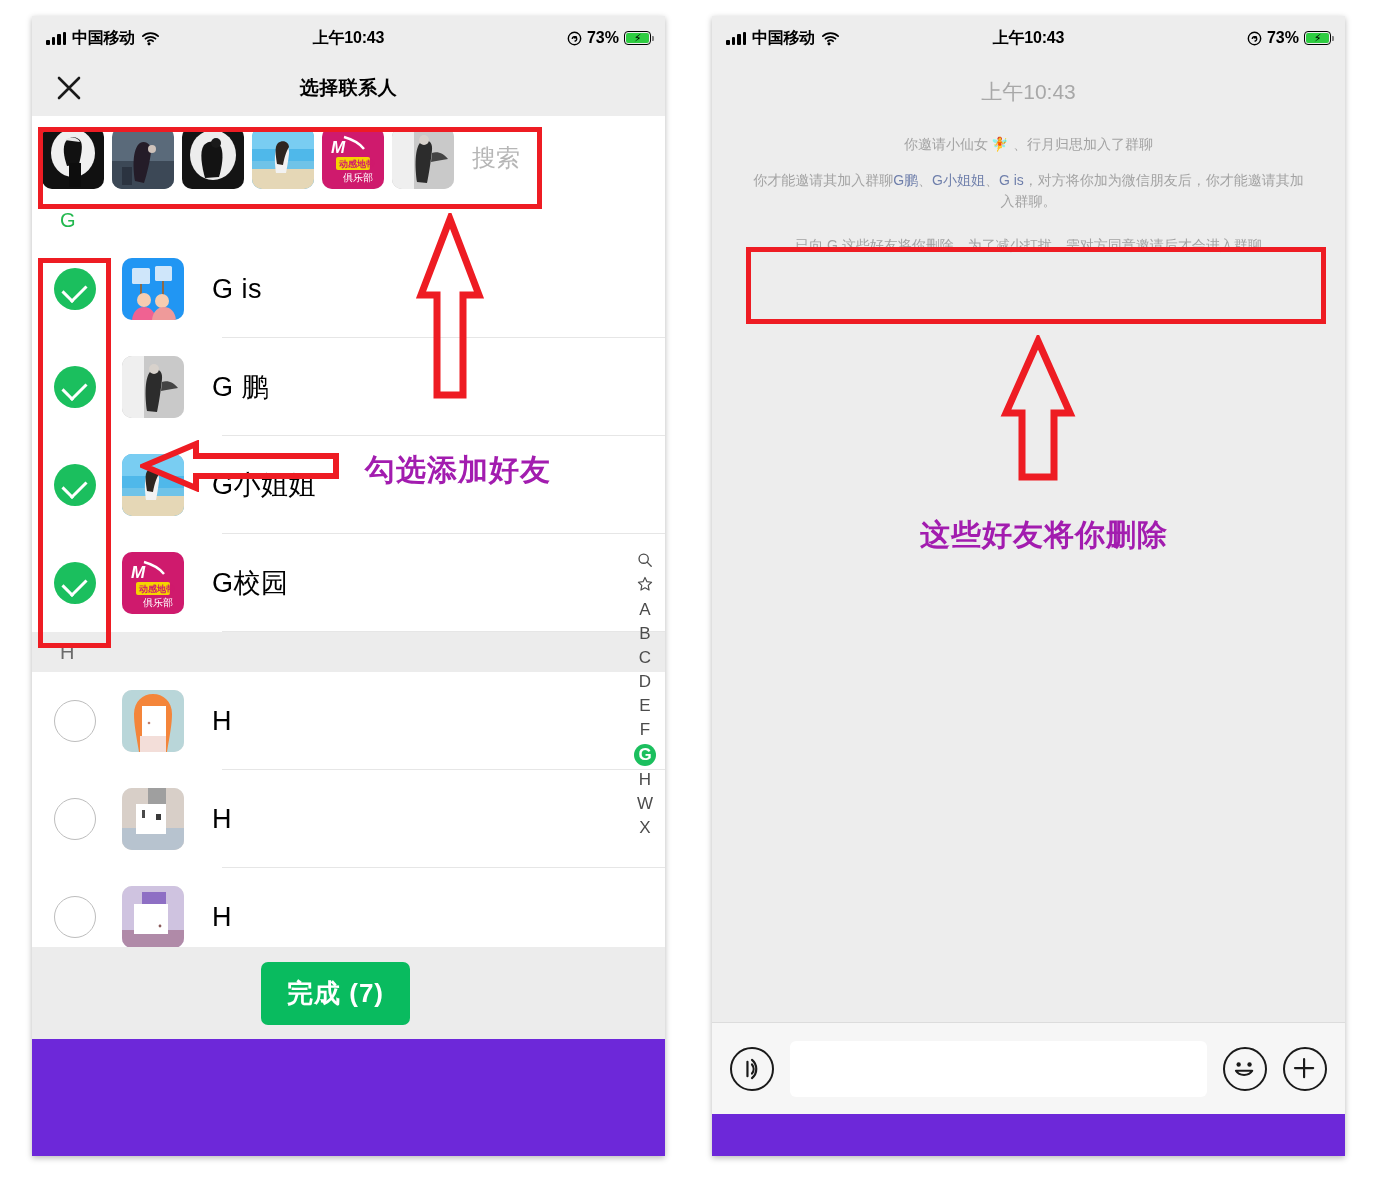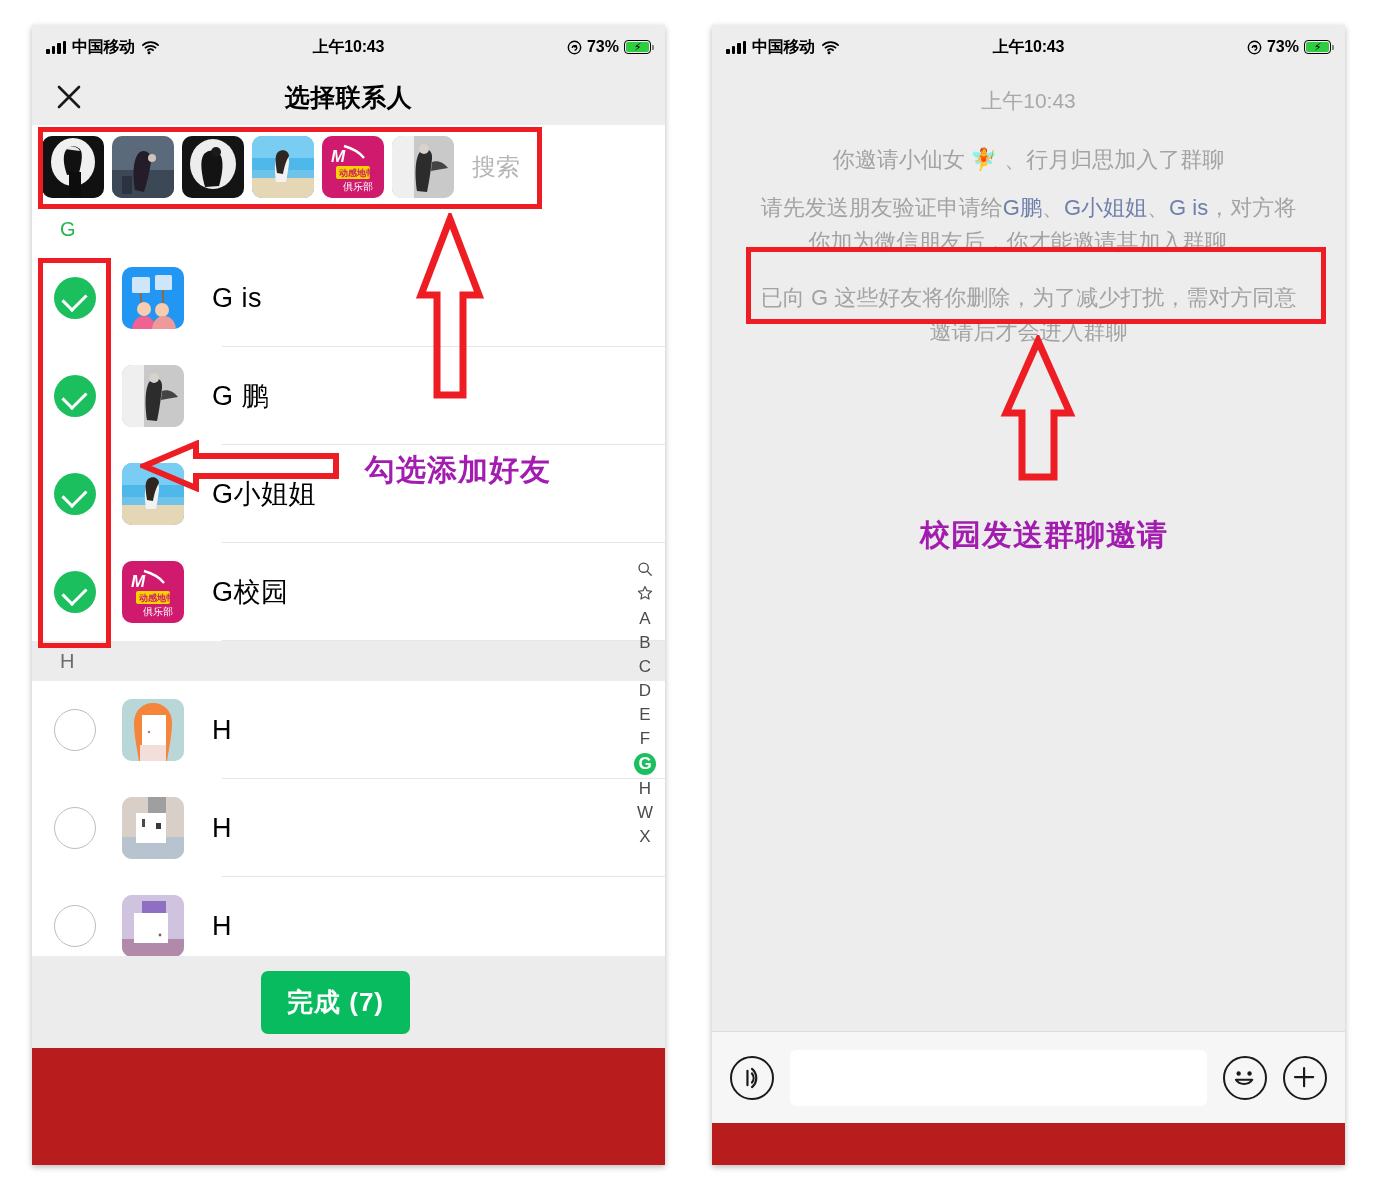--- a/index.html
+++ b/index.html
@@ -8,24 +8,24 @@
     background: #ffffff;
     font-family: "Liberation Sans", "DejaVu Sans", sans-serif;
     overflow: hidden;
     position: relative;
   }
   .stage { position: relative; width: 1380px; height: 1189px; }
 
   
   .phone {
     position: absolute;
-    top: 25px;
+    top: 16px;
     width: 633px;
     height: 1140px;
-    background: #b91c1c;
+    background: #6d28d9;
     overflow: hidden;
     box-shadow: 0 2px 6px rgba(0,0,0,.28);
   }
   .phone-left  { left: 32px; }
   .phone-right { left: 712px; }
 
   
   .statusbar {
     height: 44px;
     background: #ededed;
@@ -65,21 +65,21 @@
                display:flex; align-items:center; justify-content:center; }
   .bolt { font-size: 11px; color: #000; line-height: 1; }
 
   
   .navbar {
     height: 56px; background: #ededed; position: relative;
     display: flex; align-items: center; padding: 0 22px;
   }
   .nav-title {
     position: absolute; left: 0; right: 0; text-align: center;
-    font-size: 25px; font-weight: bold; color: #000; letter-spacing: 0.5px;
+    font-size: 19px; font-weight: bold; color: #000; letter-spacing: 0.5px;
   }
   .nav-close { width: 30px; height: 30px; position: relative; z-index: 2; cursor: pointer; }
   .nav-back  { width: 30px; height: 34px; position: relative; z-index: 2; cursor: pointer; }
   .nav-more  { margin-left: auto; z-index: 2; display: flex; gap: 6px; align-items:center; cursor:pointer; }
   .nav-more i { width: 7px; height: 7px; border-radius: 50%; background: #1a1a1a; display:block; }
 
   
   .sel-strip {
     height: 84px; background: #fff; display: flex; align-items: center;
     padding: 0 10px; gap: 8px; position: relative;
@@ -142,21 +142,21 @@
   }
   .done-btn {
     background: #09bb5f; color: #fff; font-size: 26px; font-weight: bold;
     border-radius: 7px; padding: 14px 26px; cursor: pointer; letter-spacing: 1px;
   }
 
   
   .chat-body { height: 962px; background: #ededed; padding-top: 18px; position: relative; }
   .chat-time { text-align: center; font-size: 21px; color: #a8a8a8; margin-bottom: 28px; }
   .sys-msg {
-    text-align: center; font-size: 22px; color: #a3a3a3; line-height: 1.55;
+    text-align: center; font-size: 14px; color: #a3a3a3; line-height: 1.55;
     padding: 0 40px; margin-bottom: 22px;
   }
   .sys-msg .lnk { color: #6f7fab; }
   .sys-msg.tight { margin-bottom: 14px; }
 
   .chat-input {
     height: 92px; background: #f6f6f6; display: flex; align-items: center;
     padding: 0 18px; gap: 16px; border-top: 1px solid #dcdcdc;
   }
   .ic-round {
@@ -467,21 +467,21 @@
       </div>
     </div>
 
 
     <div class="chat-body">
       <div class="chat-time">上午10:43</div>
 
       <div class="sys-msg tight">你邀请小仙女 🧚 、行月归思加入了群聊</div>
 
       <div class="sys-msg">
-        <span>请先发送朋友验证申请给</span><span class="lnk">G鹏</span><span>、</span><span class="lnk">G小姐姐</span><span>、</span><span class="lnk">G is</span><span>，对方将你加为微信朋友后，你才能邀请其加入群聊。</span>
+        <span>你才能邀请其加入群聊</span><span class="lnk">G鹏</span><span>、</span><span class="lnk">G小姐姐</span><span>、</span><span class="lnk">G is</span><span>，对方将你加为微信朋友后，你才能邀请其加入群聊。</span>
       </div>
 
       <div class="sys-msg">已向 G 这些好友将你删除，为了减少打扰，需对方同意邀请后才会进入群聊</div>
     </div>
 
     <div class="chat-input">
       <span class="ic-round">
         <svg viewBox="0 0 44 44" width="40" height="40" style="position:absolute;left:0;top:0;">
           <path d="M17 14 L17 30" stroke="#1a1a1a" stroke-width="2.4" stroke-linecap="round"></path>
           <path d="M22 12 a13 13 0 0 1 0 20" stroke="#1a1a1a" stroke-width="2.4" fill="none" stroke-linecap="round"></path>
@@ -515,15 +515,15 @@
   <svg class="anno" style="left:140px; top:440px;" width="200" height="52" viewBox="0 0 200 52">
     <path d="M4 26 L56 4 L56 16 L196 16 L196 36 L56 36 L56 48 Z" fill="#ffffff" fill-opacity="0" stroke="#ee1c23" stroke-width="6" stroke-linejoin="miter"></path>
   </svg>
 
   <div class="anno-text" style="left:365px; top:450px; font-size:30px;">勾选添加好友</div>
 
   <svg class="anno" style="left:1000px; top:335px;" width="76" height="148" viewBox="0 0 76 148">
     <path d="M38 6 L70 78 L54 78 L54 142 L22 142 L22 78 L6 78 Z" fill="#ffffff" fill-opacity="0" stroke="#ee1c23" stroke-width="7" stroke-linejoin="miter"></path>
   </svg>
 
-  <div class="anno-text" style="left:920px; top:515px; font-size:30px;">校园发送群聊邀请</div>
+  <div class="anno-text" style="left:920px; top:515px; font-size:30px;">这些好友将你删除</div>
 
 </div>
 
 </body></html>

